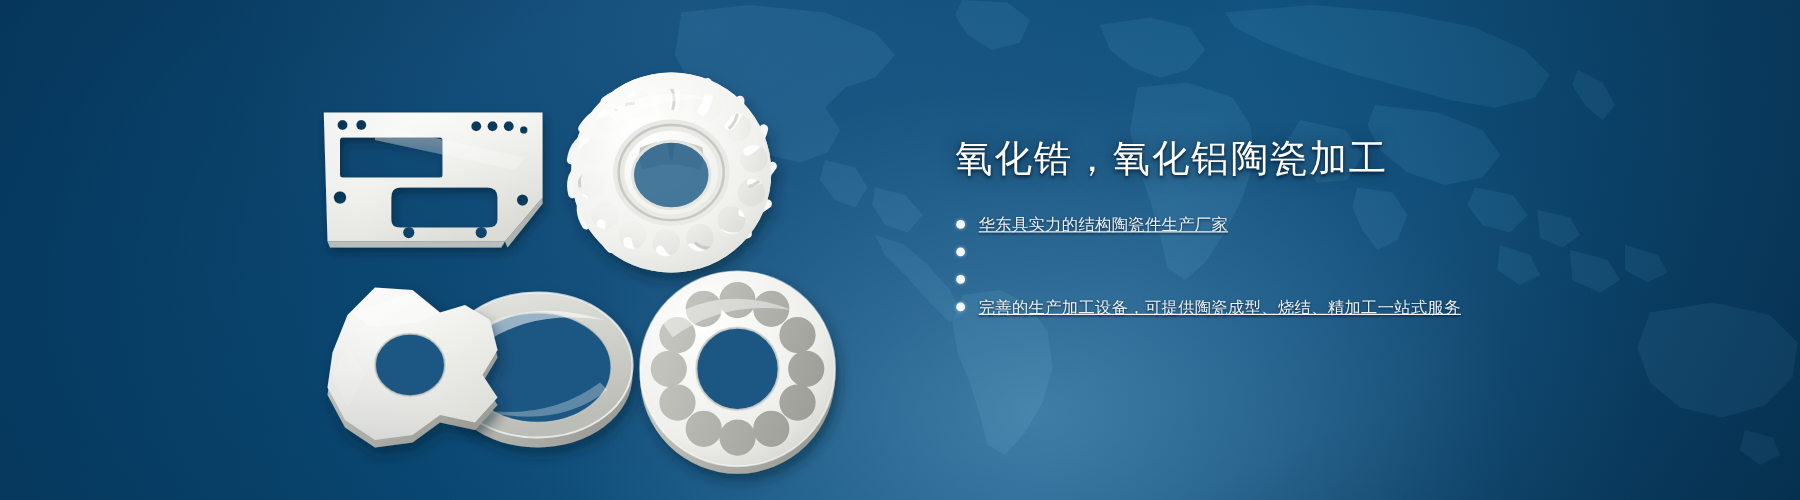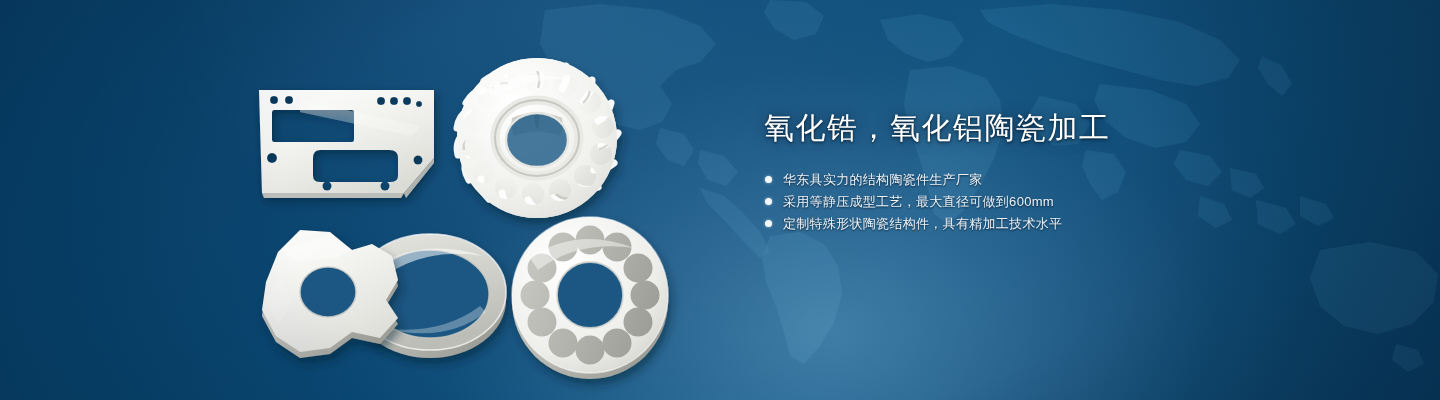--- a/index.html
+++ b/index.html
@@ -48,20 +48,21 @@
     white-space:nowrap;
   }
   .bullets { margin-top:21px; list-style:none; }
   .bullets li {
     display:flex; align-items:center;
     height:21px; margin-bottom:1px;
     font-size:13px; color:#eef4f9;
     letter-spacing:0.3px;
     text-shadow:0 1px 2px rgba(0,16,32,0.8);
     white-space:nowrap;
+    text-decoration:underline;
   }
   .dot {
     flex:0 0 auto;
     width:7px; height:7px; border-radius:50%;
     background:#f4f8fb;
     margin-right:11px; margin-left:1px;
     box-shadow:0 0 3px rgba(255,255,255,0.55);
   }
   .bullet-text { display:inline-block; }
 </style>
@@ -308,22 +309,24 @@
 
   <div class="copy">
     <div class="headline">氧化锆，氧化铝陶瓷加工</div>
     <ul class="bullets">
       <li>
         <span class="dot"></span>
         <span class="bullet-text">华东具实力的结构陶瓷件生产厂家</span>
       </li>
       <li>
         <span class="dot"></span>
-        <span class="bullet-text">采用等静压成型工艺，最大直径可做到600mm</span>
       </li>
       <li>
         <span class="dot"></span>
-        <span class="bullet-text">定制特殊形状陶瓷结构件，具有精加工技术水平</span>
+      </li>
+      <li>
+        <span class="dot"></span>
+        <span class="bullet-text">完善的生产加工设备，可提供陶瓷成型、烧结、精加工一站式服务</span>
       </li>
     </ul>
   </div>
 
 </div>
 
 </body></html>

